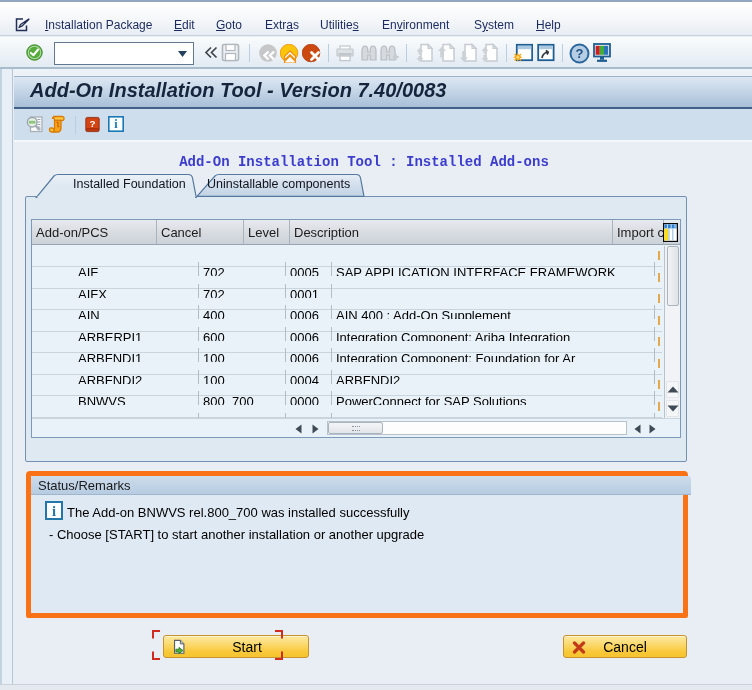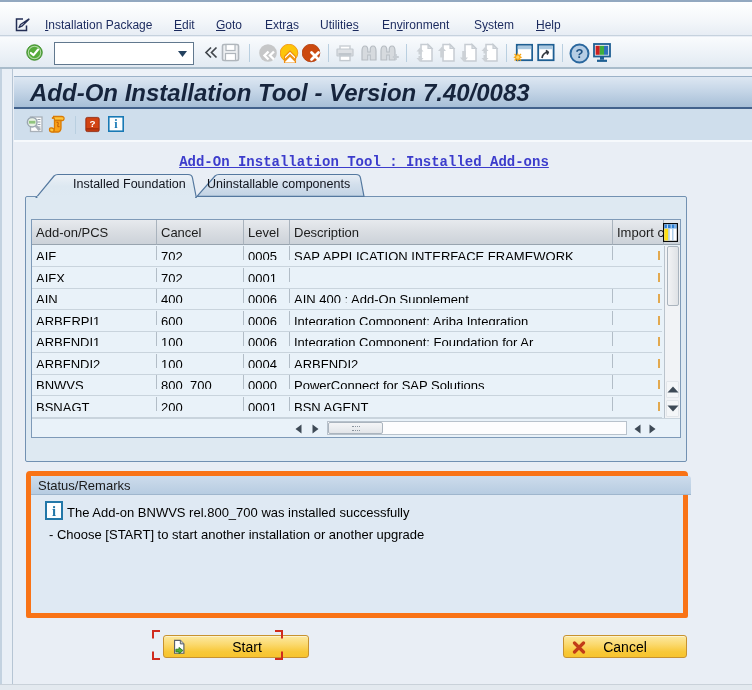--- a/index.html
+++ b/index.html
@@ -20,38 +20,38 @@
   border-bottom:2px solid #a9bccb; }
 .tsep { position:absolute; top:7px; width:1px; height:18px; background:#b9cfe0; }
 
 
 #leftstrip { left:0; top:69px; width:13px; height:621px; background:#e9eff6; border-right:1px solid #b6c5d4; border-left:2px solid #c3d2e0; }
 
 
 #titlebar { left:14px; top:76px; width:738px; height:33px;
   background:linear-gradient(#dde7f2 0%, #c3d4e6 50%, #a7bfd7 100%);
   border-top:1px solid #9cb2c8; border-bottom:2px solid #42628c; }
-#titletext { left:30px; top:79px; font-size:24px; font-weight:bold; font-style:italic; color:#16243c; letter-spacing:0px; }
+#titletext { left:30px; top:79px; font-size:20px; font-weight:bold; font-style:italic; color:#16243c; letter-spacing:0px; }
 
 
 #apptoolbar { left:14px; top:109px; width:738px; height:33px; background:#cfdeec; border-bottom:2px solid #f6f9fc; }
 
 
 #content { left:14px; top:143px; width:738px; height:541px; background:#e9eef5; }
-#listheader { left:0px; top:11px; width:700px; text-align:center; font-family:"Liberation Mono", monospace; font-size:14px; font-weight:bold; color:#3c3ccc;text-decoration:underline; }
+#listheader { left:0px; top:11px; width:700px; text-align:center; font-family:"Liberation Mono", monospace; font-size:14px; font-weight:bold; color:#3c3ccc; }
 
 
 #tabpanel { left:11px; top:53px; width:662px; height:266px; background:#dee9f2; border:1px solid #7291b2; border-radius:2px; }
 
 
 #grid { left:17px; top:76px; width:650px; height:219px; background:#e9f2f9; border:1px solid #7e9ab8; }
 .hcell { position:absolute; top:0; height:25px; background:linear-gradient(#e7eaee 0%, #d9dde2 50%, #ccd2d9 100%);
   border-right:1px solid #a9b3bd; border-bottom:1px solid #98a4af; font-size:13px; color:#1c1c1c; line-height:25px; padding-left:4px; overflow:hidden; white-space:nowrap; }
 .row { position:absolute; left:0; width:630px; height:21px; border-bottom:1px solid #c9d4dd; font-size:13px; color:#000; }
-.c { position:absolute; top:0; height:14px; line-height:21px; padding-left:4px; border-right:1px solid #b2bdc7; overflow:hidden; white-space:nowrap; }
+.c { position:absolute; top:16px; height:14px; line-height:21px; padding-left:4px; border-right:1px solid #b2bdc7; overflow:hidden; white-space:nowrap;margin-left:42px; }
 
 
 #statusbox { left:12px; top:328px; width:662px; height:147px; background:#dfe9f3; border:5px solid #f97316; border-radius:4px 4px 2px 2px; }
 #statushdr { position:absolute; left:0; top:0; width:660px; height:19px;
   background:linear-gradient(#cddcec 0%, #b7cce1 100%); border-bottom:1px solid #9fb6cd;
   border-radius:3px 3px 0 0; font-size:13px; color:#1a1a1a; line-height:19px; padding-left:7px; }
 
 
 .btn { position:absolute; top:492px; height:23px; border-radius:3px; font-size:14px; color:#000; }
 .btn .lbl { position:absolute; width:100%; text-align:center; top:3px; }

